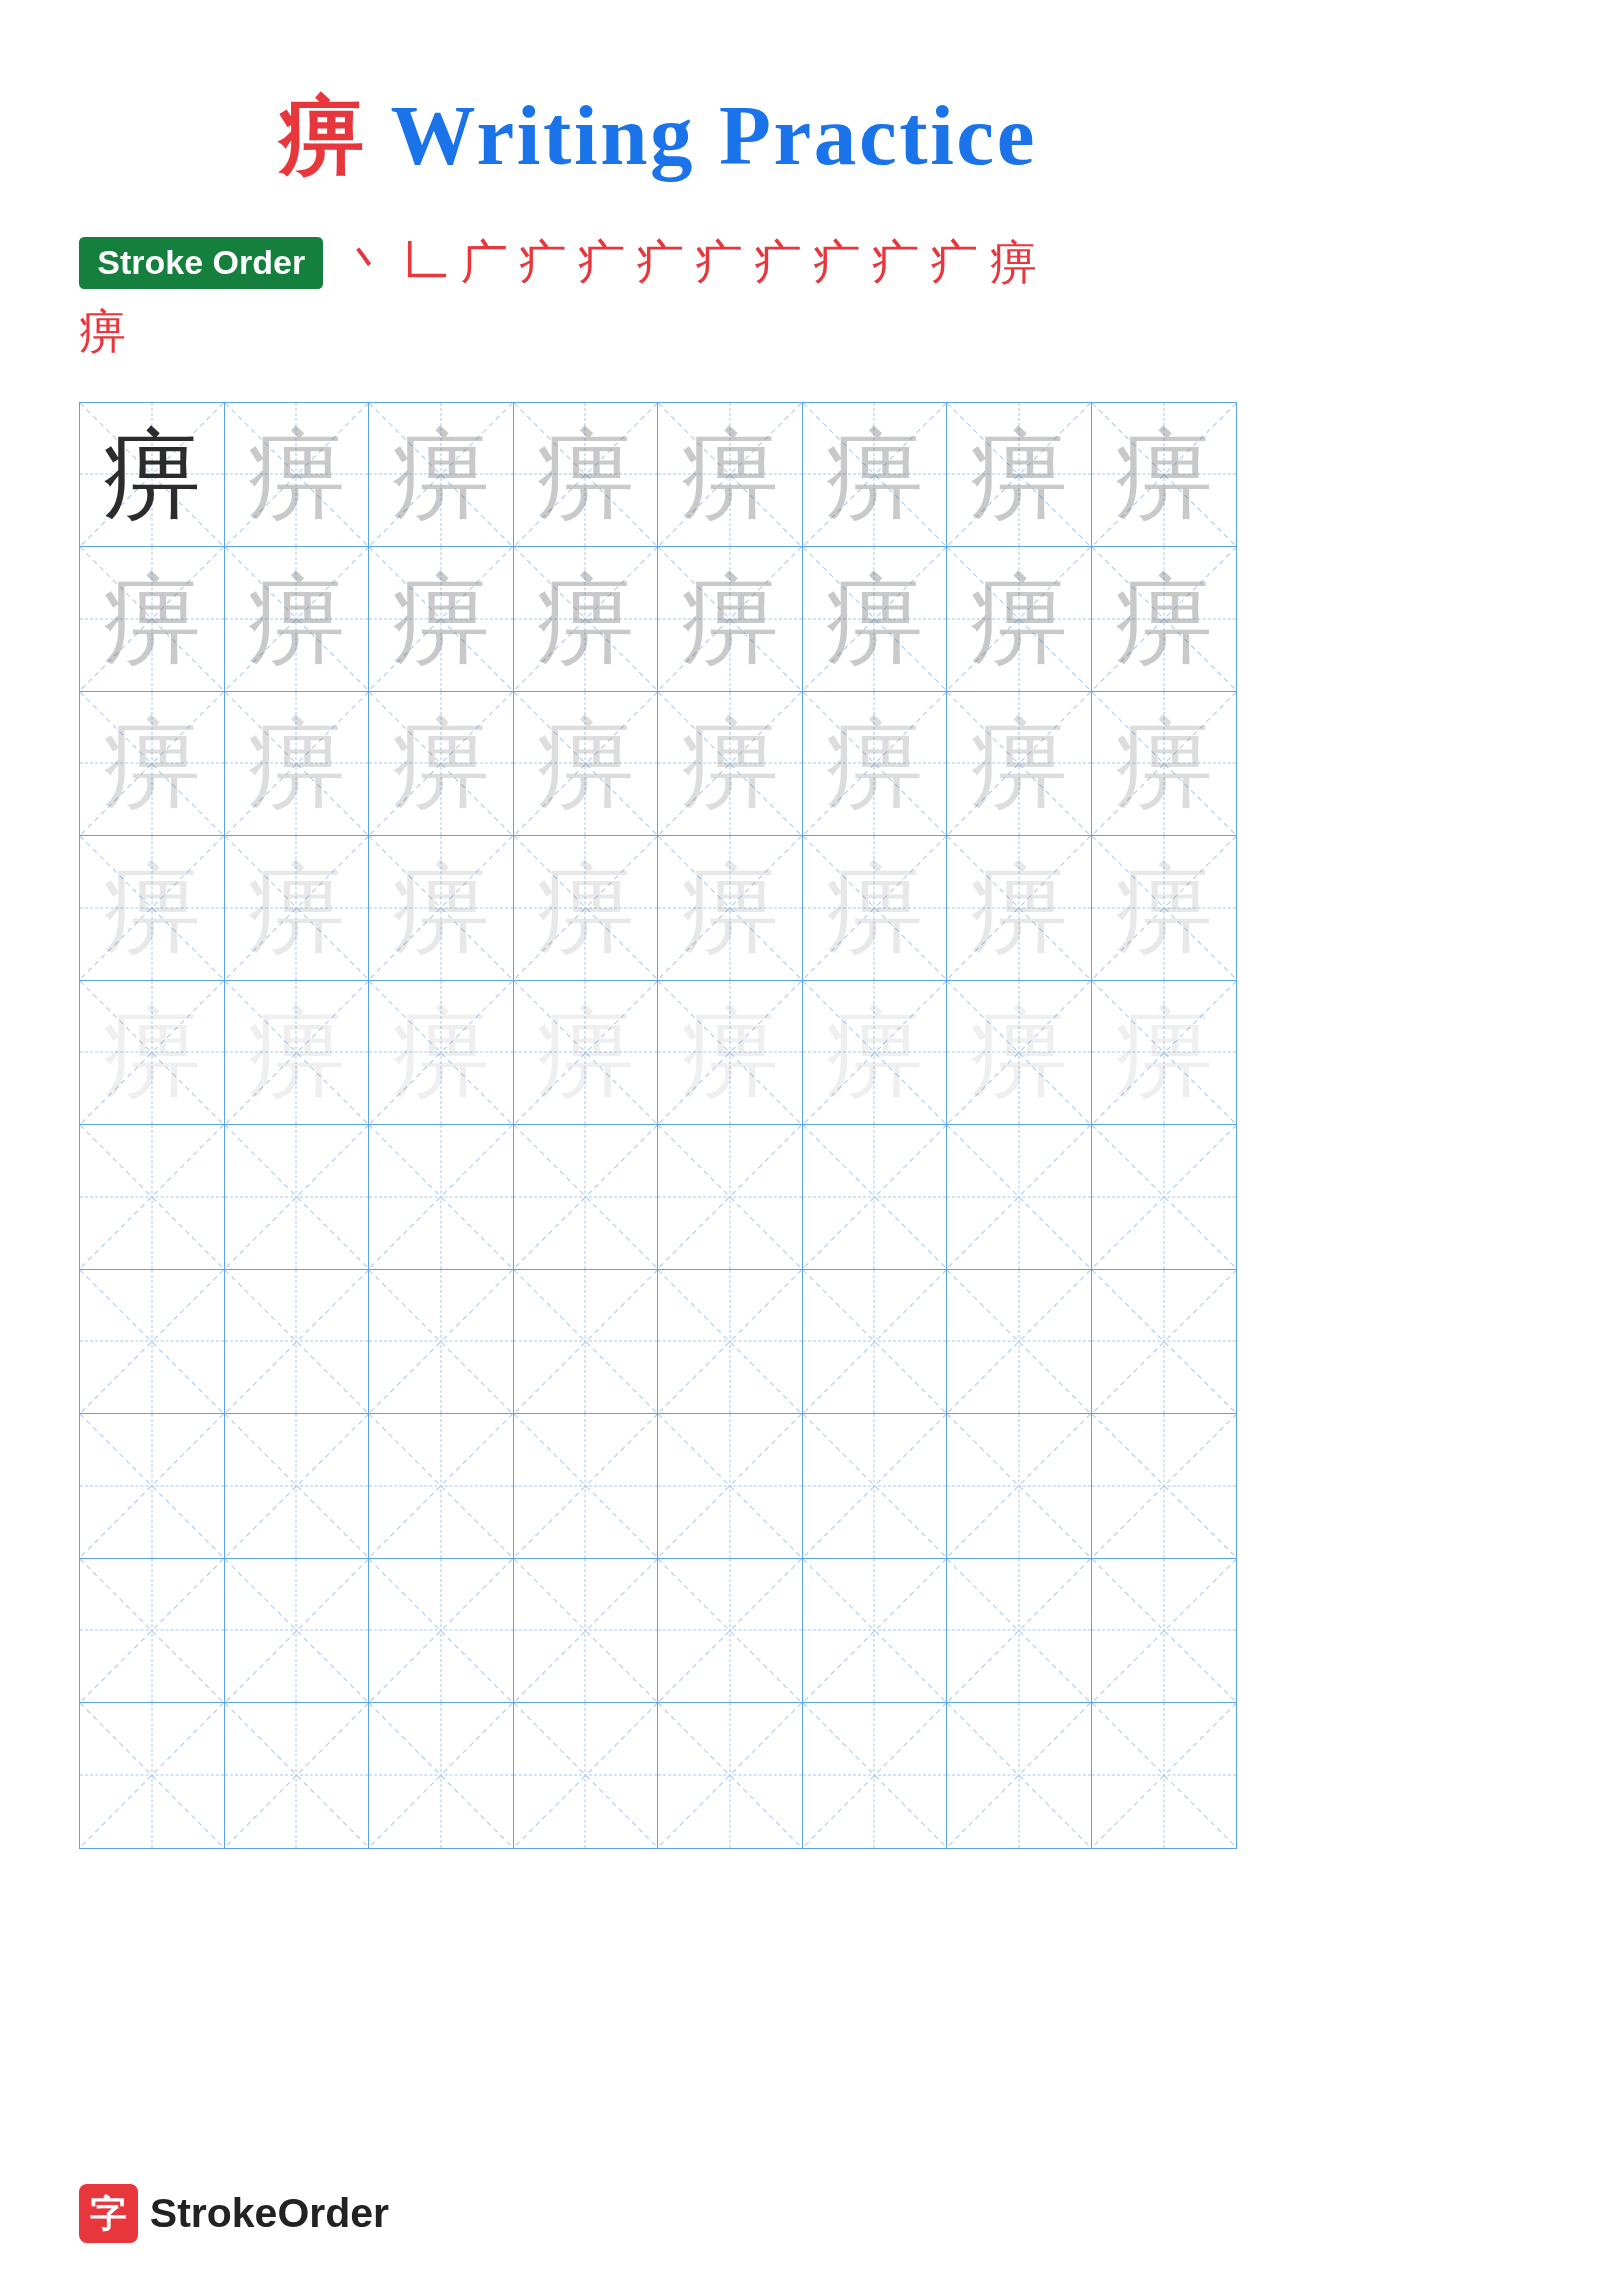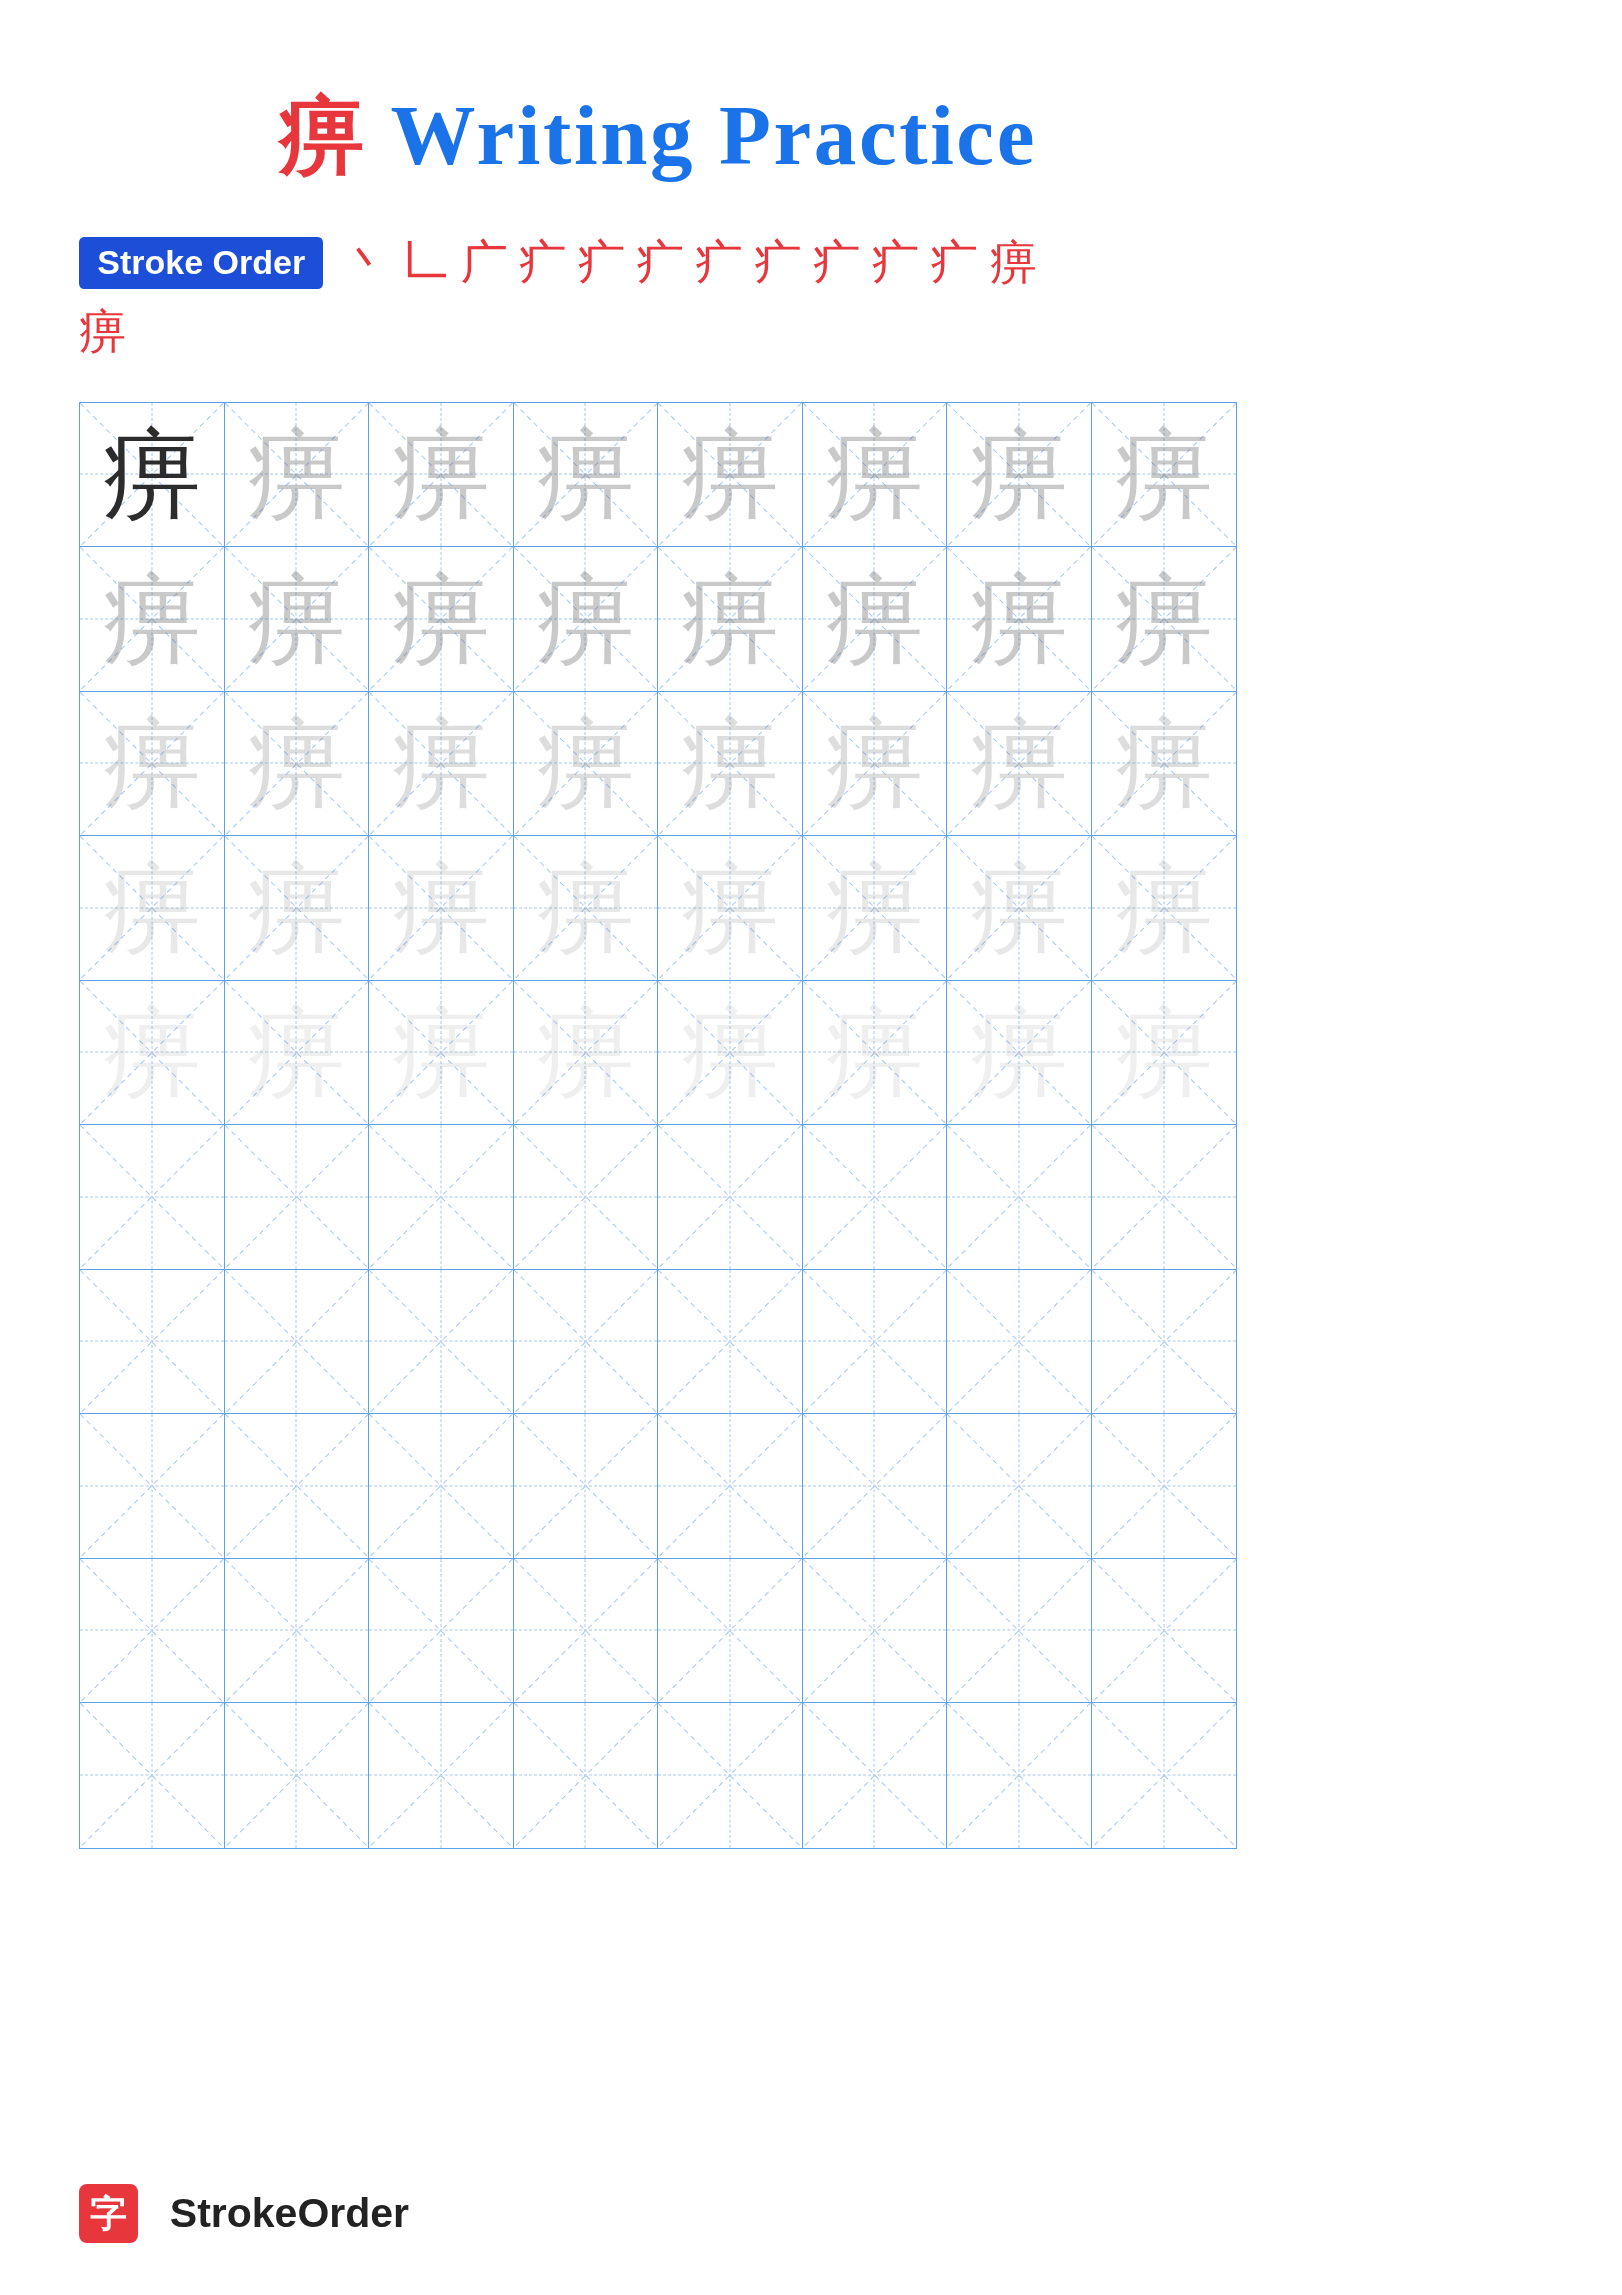--- a/index.html
+++ b/index.html
@@ -38,21 +38,21 @@
     .stroke-order-section {
       width: 100%;
       display: flex;
       align-items: flex-start;
       flex-wrap: wrap;
       margin-bottom: 26px;
       gap: 0;
     }
 
     .stroke-order-badge {
-      background: #1d4ed8;
+      background: #15803d;
       color: white;
       font-size: 34px;
       font-weight: bold;
       padding: 6.5px 18.3px;
       border-radius: 5.2px;
       margin-right: 19.6px;
       white-space: nowrap;
       font-family: sans-serif;
       align-self: center;
     }
@@ -202,21 +202,20 @@
       color: white;
       font-size: 37px;
       font-weight: bold;
     }
 
     .footer-logo-text {
       font-size: 41px;
       font-weight: bold;
       color: #222;
       font-family: sans-serif;
-      margin-left: 20px;
     }
   </style>
 </head>
 <body>
 
 <div class="page">
 
   <h1 class="title">
     <span class="char">痹</span>
     <span> Writing Practice</span>

